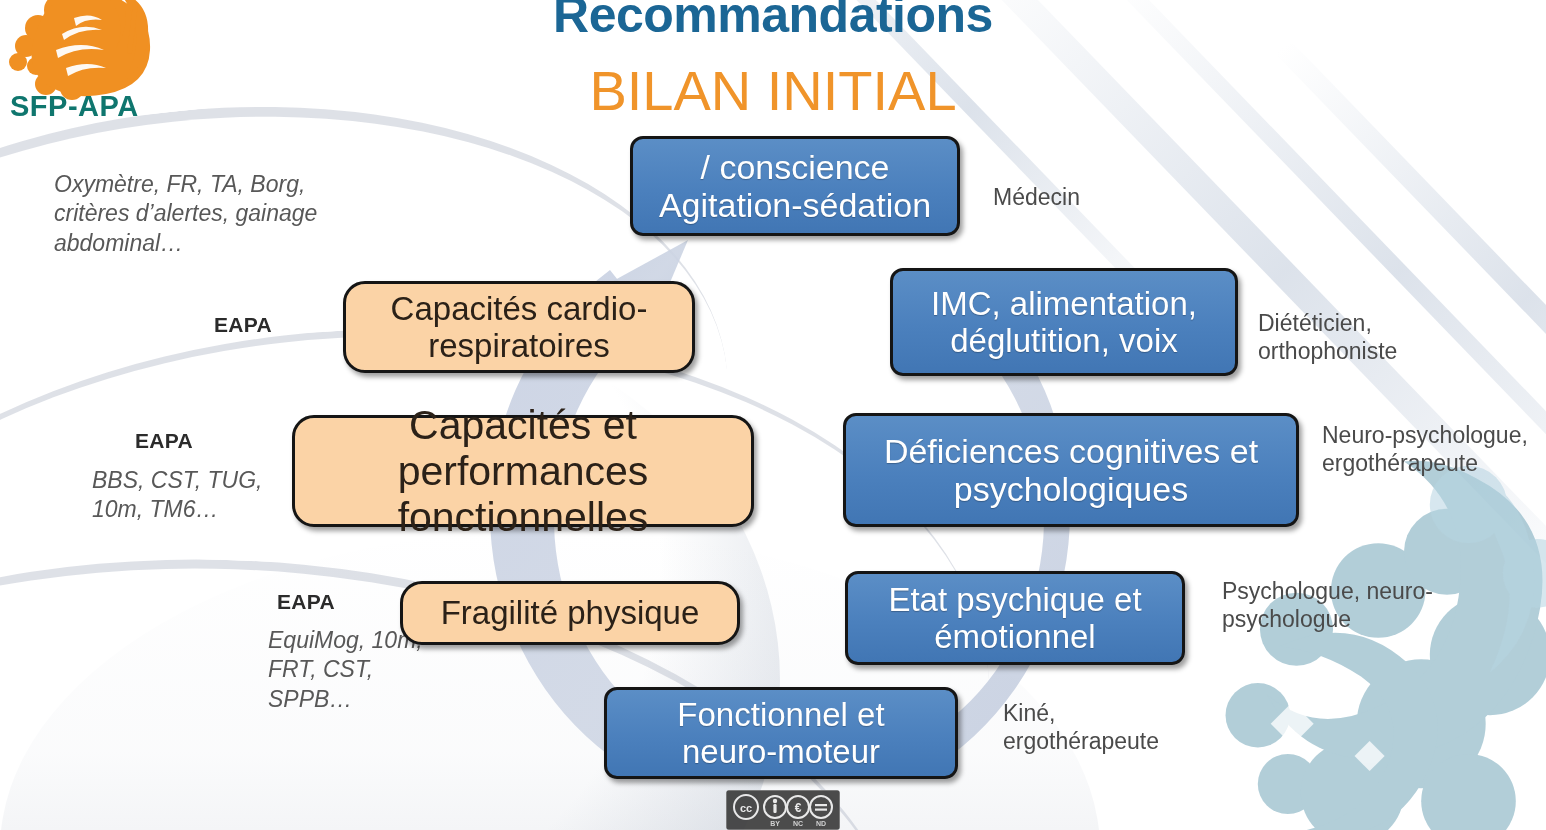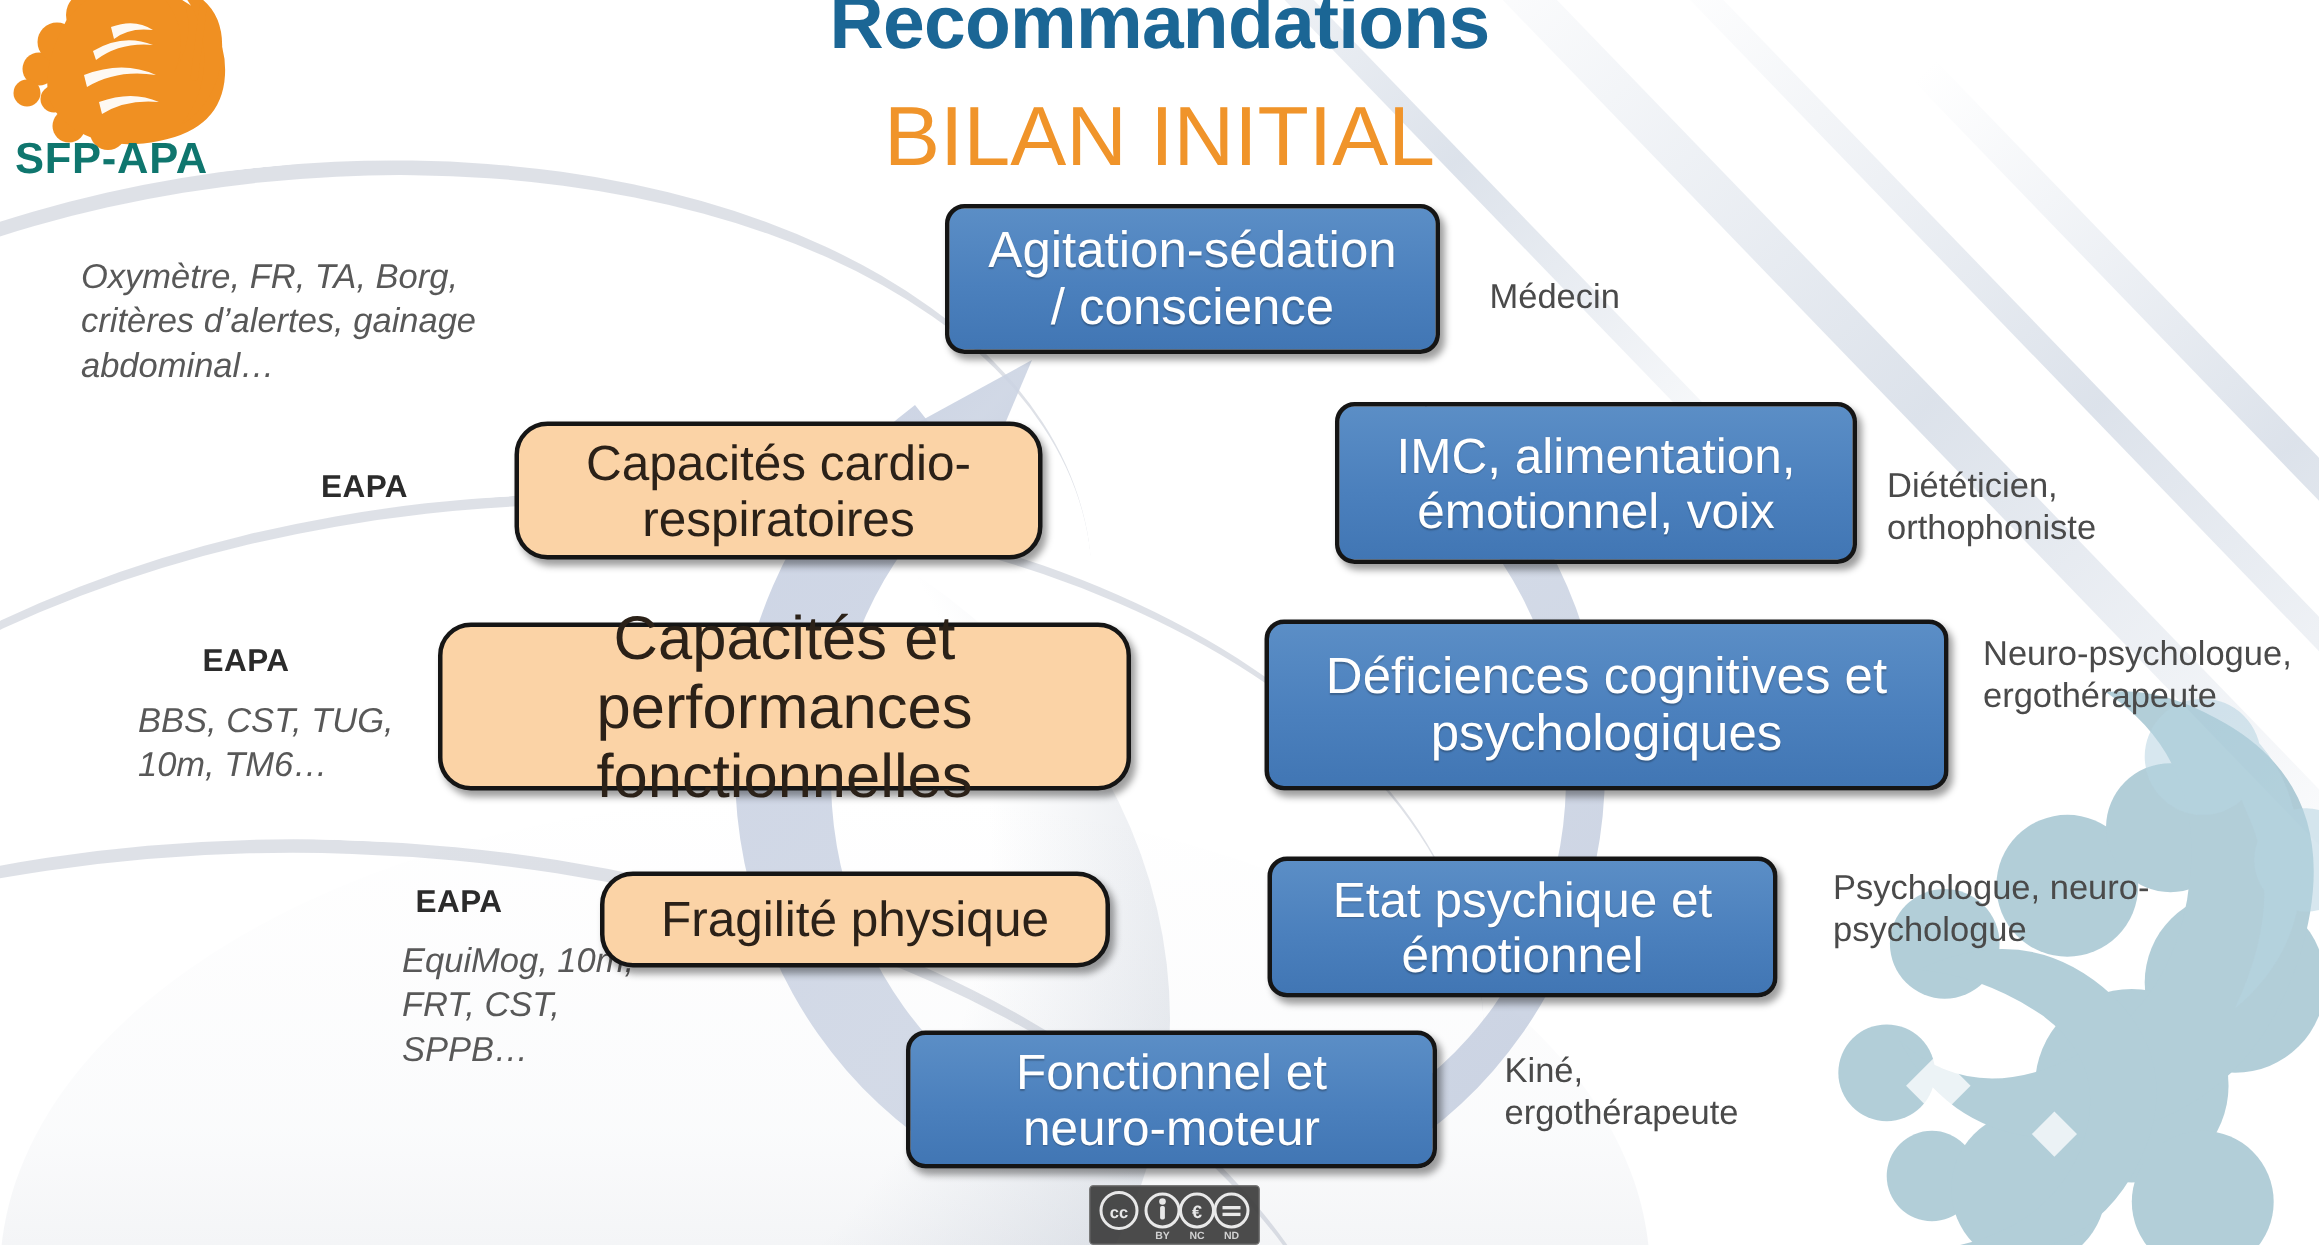--- a/index.html
+++ b/index.html
@@ -238,37 +238,37 @@
   <div class="eapa-label" style="left:214px; top:313px;">EAPA</div>
 
   <div class="eapa-label" style="left:135px; top:429px;">EAPA</div>
   <div class="tests-note" style="left:92px; top:466px; width:200px;">BBS, CST, TUG, 10m, TM6…</div>
 
   <div class="eapa-label" style="left:277px; top:590px;">EAPA</div>
   <div class="tests-note" style="left:268px; top:626px; width:180px;">EquiMog, 10m, FRT, CST, SPPB…</div>
 
   <div class="box box-blue" style="left:630px; top:136px; width:330px; height:100px; font-size:34px;">
     <span>
+      <span>/ conscience</span>
       <span>Agitation-sédation</span>
-      <span>/ conscience</span>
     </span>
   </div>
   <div class="side-note" style="left:993px; top:184px; width:220px;">Médecin</div>
 
   <div class="box box-orange" style="left:343px; top:281px; width:352px; height:92px; font-size:33px;">
     <span>
       <span>Capacités cardio-</span>
       <span>respiratoires</span>
     </span>
   </div>
 
   <div class="box box-blue" style="left:890px; top:268px; width:348px; height:108px; font-size:33px;">
     <span>
       <span>IMC, alimentation,</span>
-      <span>émotionnel, voix</span>
+      <span>déglutition, voix</span>
     </span>
   </div>
   <div class="side-note" style="left:1258px; top:310px; width:240px;">
     <div>Diététicien,</div>
     <div>orthophoniste</div>
   </div>
 
   <div class="box box-orange" style="left:292px; top:415px; width:462px; height:112px; font-size:41px;">
     <span>
       <span>Capacités et performances</span>

